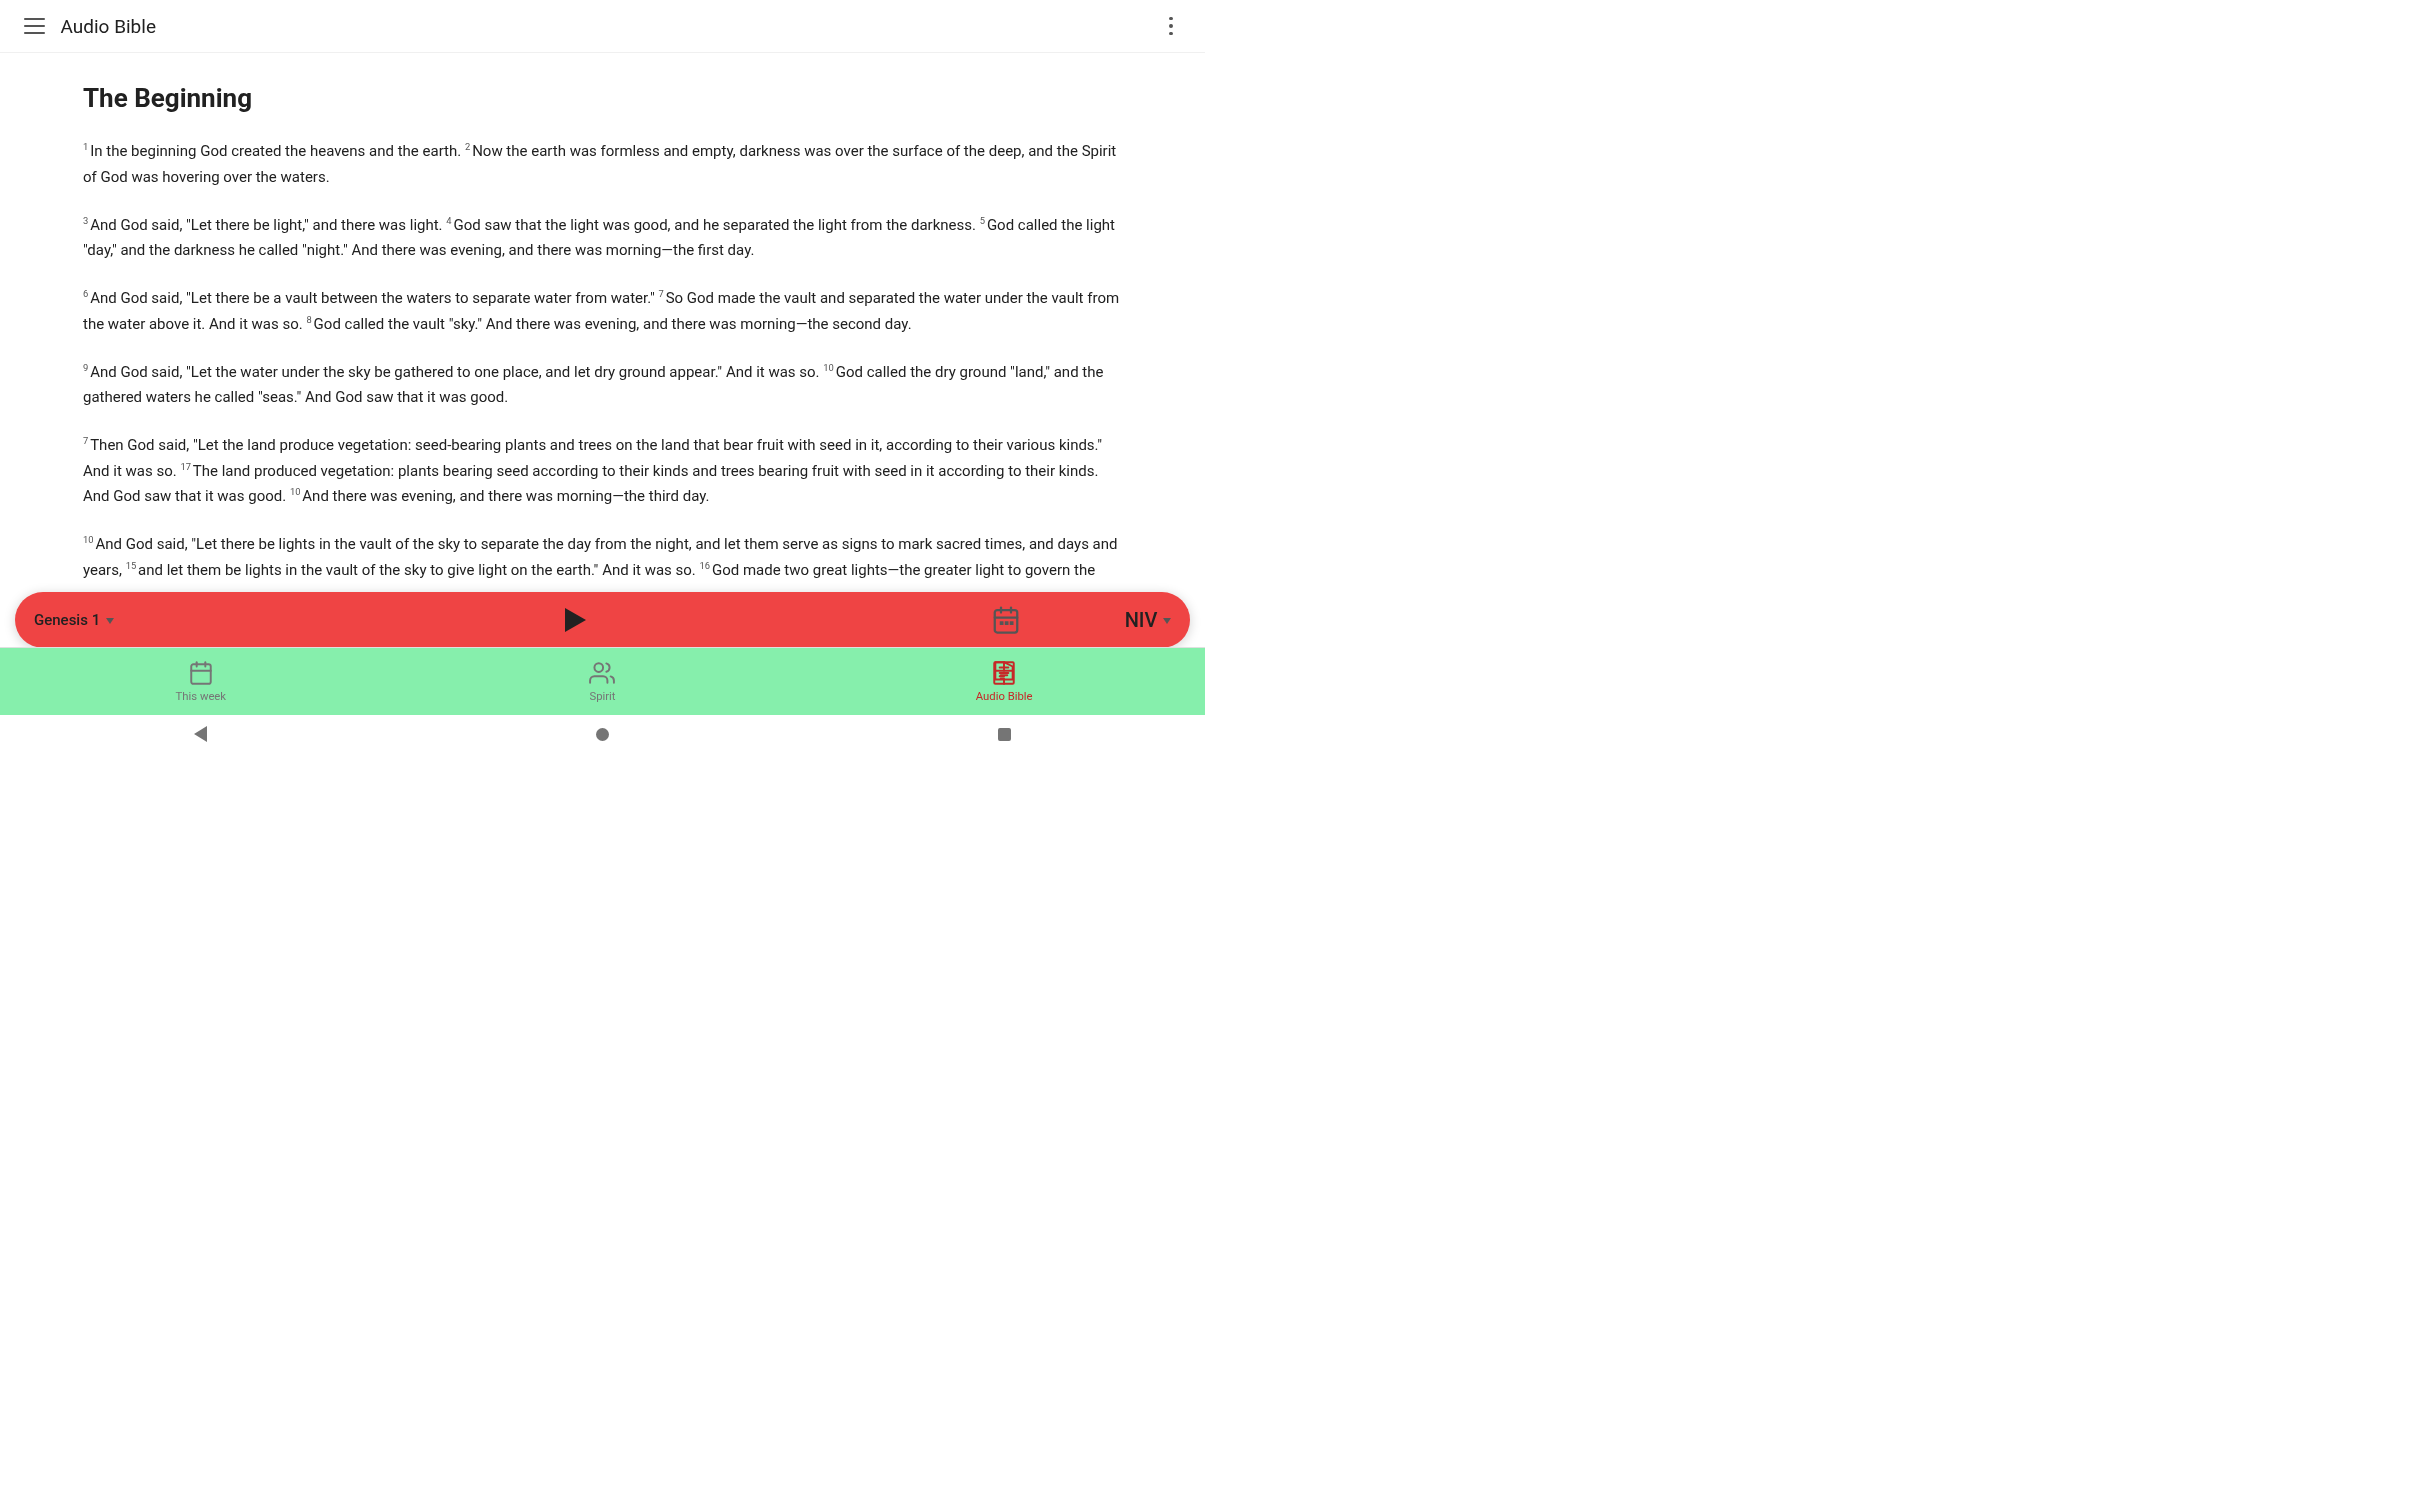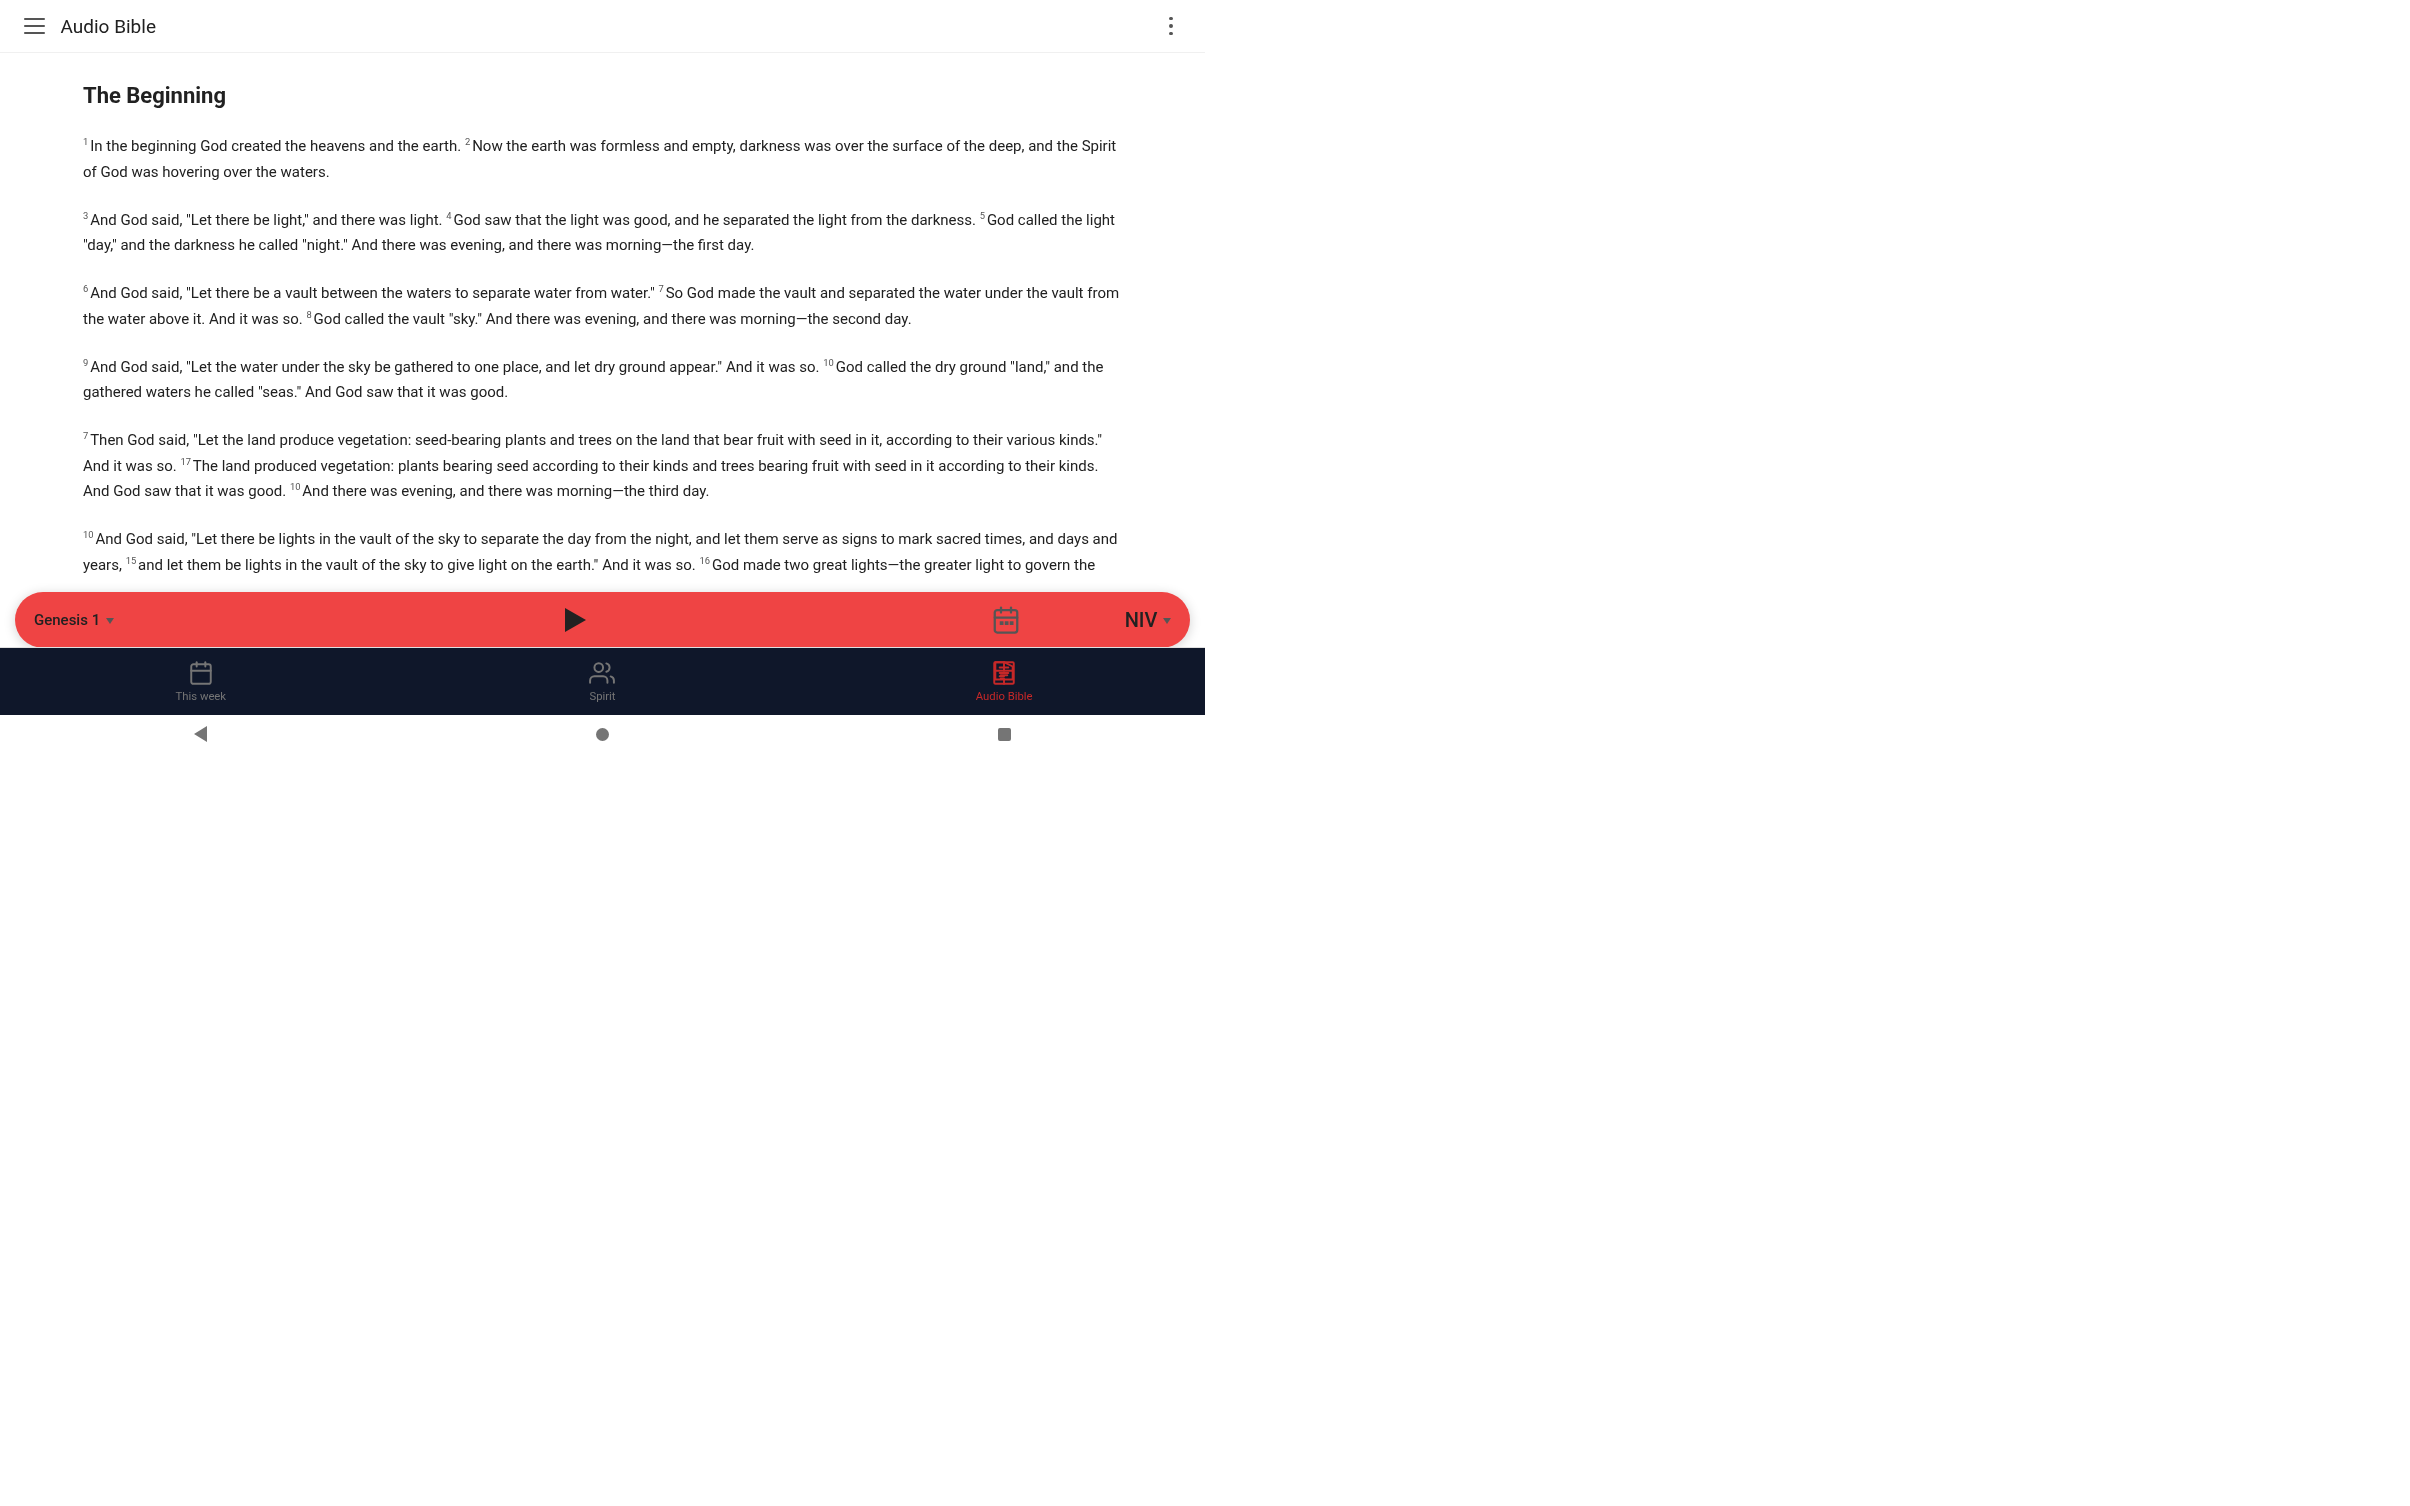--- a/index.html
+++ b/index.html
@@ -76,21 +76,21 @@
     }
 
     
     .content-area {
       height: calc(100% - 53px - 105px);
       overflow-y: auto;
       padding: 30px 83px 15px 83px;
     }
 
     .chapter-title {
-      font-size: 22px;
+      font-size: 26px;
       font-weight: 700;
       color: #212121;
       margin-bottom: 26px;
     }
 
     .verse-block {
       margin-bottom: 22.6px;
       line-height: 1.7;
       color: #212121;
       font-size: 15px;
@@ -186,21 +186,21 @@
       color: #212121;
     }
 
     
     .bottom-nav {
       position: absolute;
       bottom: 38px;
       left: 0;
       right: 0;
       height: 68px;
-      background: #0f172a;
+      background: #86efac;
       border-top: 0.9px solid #e0e0e0;
       display: flex;
       align-items: center;
       justify-content: space-around;
       z-index: 20;
     }
     .nav-item {
       display: flex;
       flex-direction: column;
       align-items: center;

